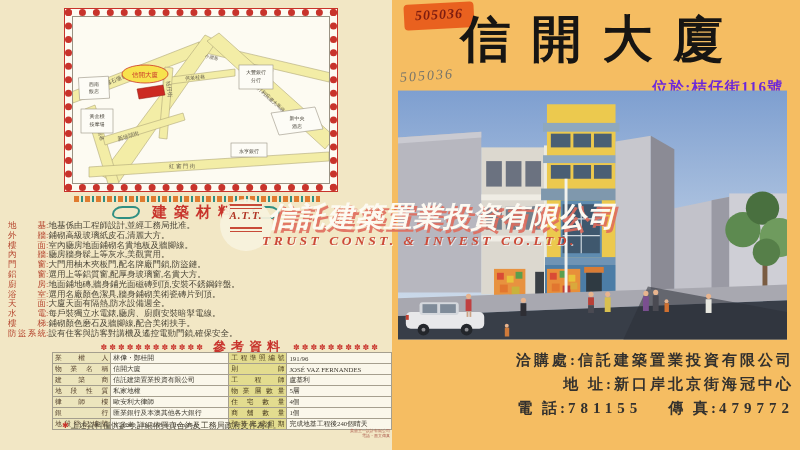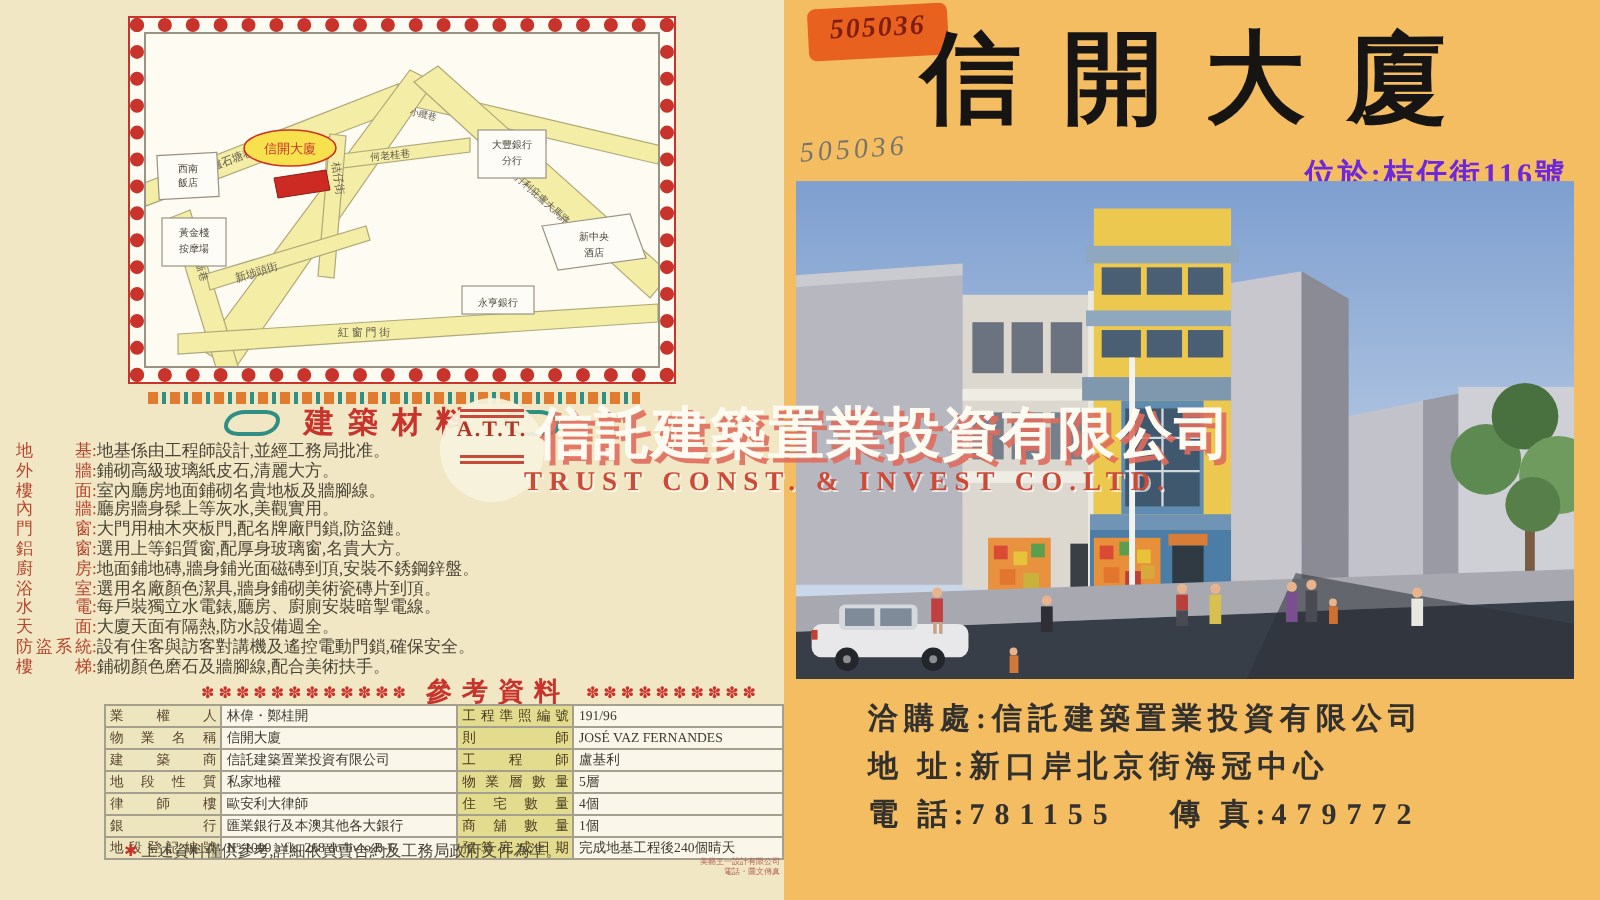--- a/index.html
+++ b/index.html
@@ -47,27 +47,27 @@
   .sticker{position:absolute;left:12px;top:3px;width:70px;height:26px;background:#e9611f;
     border-radius:4px;transform:rotate(-3deg);text-align:center;line-height:24px;
     font-style:italic;font-size:14px;color:#7e1d10;font-weight:bold;letter-spacing:1px;}
   .big-title{position:absolute;left:0;top:6px;width:400px;text-align:center;
     font-size:50px;font-weight:bold;color:#171513;letter-spacing:0.42em;text-indent:0.42em;}
   .pencil{position:absolute;left:8px;top:68px;font-style:italic;font-size:14px;color:#77756b;
     transform:rotate(-4deg);letter-spacing:2px;}
   .loc-line{position:absolute;right:16px;top:78px;font-size:15px;font-weight:bold;color:#6d28d9;letter-spacing:1.5px;}
   .render{position:absolute;left:6px;top:88px;width:389px;height:254px;}
   .contact{position:absolute;left:42px;top:348px;width:360px;color:#33312e;font-weight:bold;}
-  .c-line{font-size:15px;line-height:24px;letter-spacing:3px;white-space:nowrap;}
+  .c-line{font-size:15px;line-height:24px;letter-spacing:3px;white-space:nowrap;text-align:right;}
   .c-line .num{letter-spacing:5px;}
   .c-indent{margin-left:84px;}
   .c-gap{display:inline-block;width:26px;}
 
   
-  .watermark{position:absolute;left:0;top:0;width:800px;height:438px;pointer-events:none;}
+  .watermark{position:absolute;left:0;top:0;width:800px;height:438px;pointer-events:none;font-style:italic;}
   .wm-logo{position:absolute;left:220px;top:199px;width:52px;height:52px;border-radius:50%;
     background:rgba(248,242,222,0.93);text-align:center;}
   .wm-stripes{height:5px;margin:5px 10px 0 10px;
     background:repeating-linear-gradient(0deg,#c84a38 0 1.4px,transparent 1.4px 3.2px);}
   .wm-att{font-size:11px;font-weight:bold;color:#b03524;letter-spacing:1px;line-height:13px;}
   .wm-cn{position:absolute;left:268px;top:198px;font-size:28px;font-weight:bold;color:#fdfaf2;
     letter-spacing:1px;text-shadow:2.5px 2.5px 0 rgba(224,108,92,0.9);white-space:nowrap;}
   .wm-en{position:absolute;left:262px;top:233px;font-size:13.5px;font-weight:bold;color:#cc4a38;
     letter-spacing:3.5px;text-shadow:1px 1px 0 rgba(255,255,255,0.65);white-space:nowrap;}
 
@@ -146,24 +146,24 @@
 
     <div class="materials-list">
       <div class="mat-row"><span class="mat-label">地基</span><span class="mat-colon">:</span><span class="mat-text">地基係由工程師設計,並經工務局批准。</span></div>
       <div class="mat-row"><span class="mat-label">外牆</span><span class="mat-colon">:</span><span class="mat-text">鋪砌高級玻璃紙皮石,清麗大方。</span></div>
       <div class="mat-row"><span class="mat-label">樓面</span><span class="mat-colon">:</span><span class="mat-text">室內廳房地面鋪砌名貴地板及牆腳線。</span></div>
       <div class="mat-row"><span class="mat-label">內牆</span><span class="mat-colon">:</span><span class="mat-text">廳房牆身髹上等灰水,美觀實用。</span></div>
       <div class="mat-row"><span class="mat-label">門窗</span><span class="mat-colon">:</span><span class="mat-text">大門用柚木夾板門,配名牌廠門鎖,防盜鏈。</span></div>
       <div class="mat-row"><span class="mat-label">鋁窗</span><span class="mat-colon">:</span><span class="mat-text">選用上等鋁質窗,配厚身玻璃窗,名貴大方。</span></div>
       <div class="mat-row"><span class="mat-label">廚房</span><span class="mat-colon">:</span><span class="mat-text">地面鋪地磚,牆身鋪光面磁磚到頂,安裝不銹鋼鋅盤。</span></div>
       <div class="mat-row"><span class="mat-label">浴室</span><span class="mat-colon">:</span><span class="mat-text">選用名廠顏色潔具,牆身鋪砌美術瓷磚片到頂。</span></div>
+      <div class="mat-row"><span class="mat-label">天面</span><span class="mat-colon">:</span><span class="mat-text">大廈天面有隔熱,防水設備週全。</span></div>
       <div class="mat-row"><span class="mat-label">水電</span><span class="mat-colon">:</span><span class="mat-text">每戶裝獨立水電錶,廳房、廚廁安裝暗掣電線。</span></div>
-      <div class="mat-row"><span class="mat-label">天面</span><span class="mat-colon">:</span><span class="mat-text">大廈天面有隔熱,防水設備週全。</span></div>
+      <div class="mat-row"><span class="mat-label">樓梯</span><span class="mat-colon">:</span><span class="mat-text">鋪砌顏色磨石及牆腳線,配合美術扶手。</span></div>
       <div class="mat-row"><span class="mat-label">防盜系統</span><span class="mat-colon">:</span><span class="mat-text">設有住客與訪客對講機及遙控電動門鎖,確保安全。</span></div>
-      <div class="mat-row"><span class="mat-label">樓梯</span><span class="mat-colon">:</span><span class="mat-text">鋪砌顏色磨石及牆腳線,配合美術扶手。</span></div>
     </div>
 
     <div class="ref-header-row">
       <span class="stars">✽✽✽✽✽✽✽✽✽✽✽✽</span>
       <span class="ref-title">參考資料</span>
       <span class="stars">✽✽✽✽✽✽✽✽✽✽</span>
     </div>
 
     <table class="ref-table">
       <tbody>

